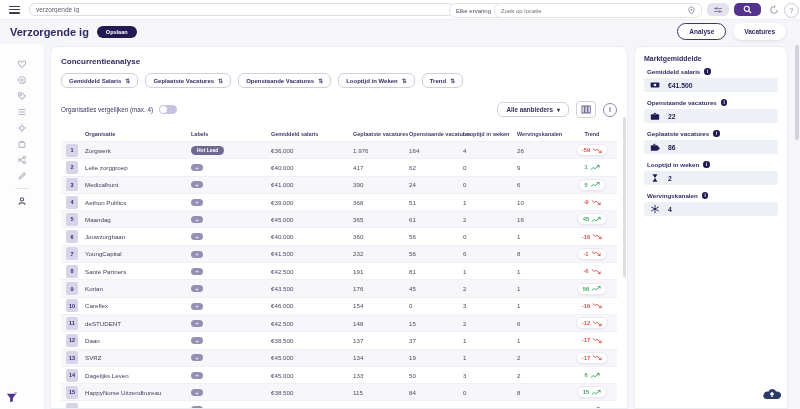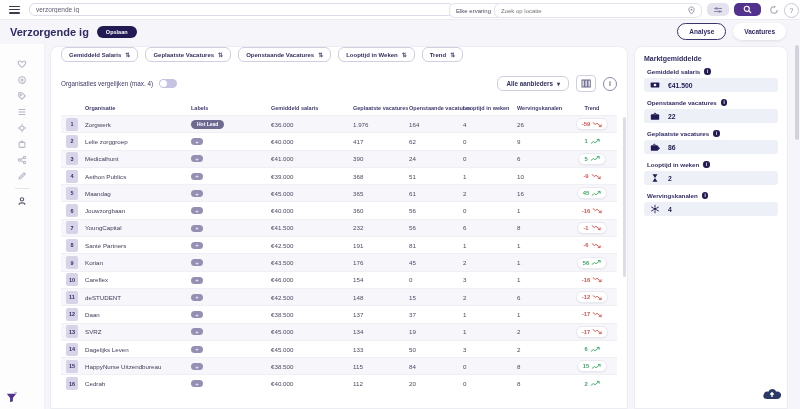--- a/index.html
+++ b/index.html
@@ -187,20 +187,21 @@
         <circle cx="6" cy="4" r="2"></circle>
         <path d="M2.5 10.5 C2.5 7.5 9.5 7.5 9.5 10.5"></path>
       </svg>
   </aside>
   <svg class="funnel" viewBox="0 0 14 14">
       <path d="M2 3 L12 3 L8.5 7.5 L8.5 11 L5.5 12 L5.5 7.5 Z" fill="#53318f"></path>
       <circle cx="11.5" cy="2" r="1.3" fill="#b9a7dd"></circle>
     </svg>
 
   <main class="card">
+    <h2>Concurrentieanalyse</h2>
 
     <div class="chips">
       <div class="chip">
           <span>Gemiddeld Salaris</span>
           <span class="sort">⇅</span>
         </div>
       <div class="chip">
           <span>Geplaatste Vacatures</span>
           <span class="sort">⇅</span>
         </div>

